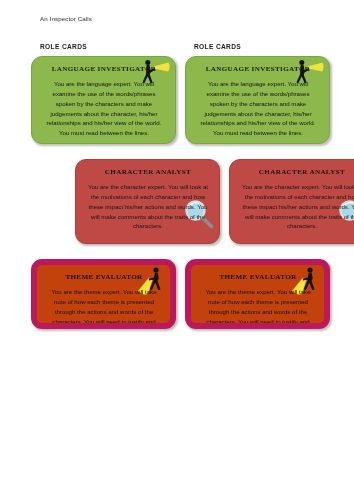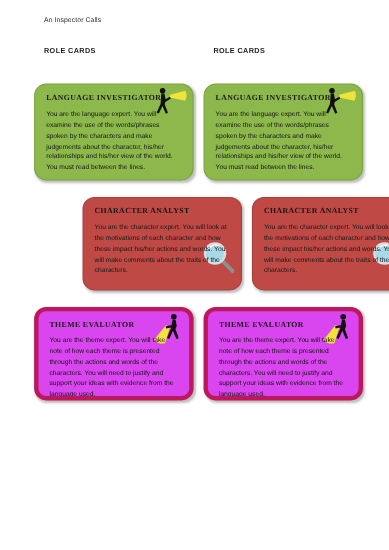--- a/index.html
+++ b/index.html
@@ -40,22 +40,23 @@
     color: #1d1d1d;
     letter-spacing: 0.35px;
     white-space: nowrap;
   }
   .role-cards-left  { left: 40px; }
   .role-cards-right { left: 194px; }
 
   
   .column {
     position: absolute;
-    top: 76px;
+    top: 56px;
     width: 145px;
+    text-align: center;
   }
   .column.left  { left: 31px; }
   .column.right { left: 185px; }
 
   .card {
     position: relative;
     box-sizing: border-box;
     width: 145px;
     border-radius: 11px;
     padding: 8px 9px 9px 9px;
@@ -68,23 +69,23 @@
     border: 1px solid #7aa63d;
     height: 88px;
   }
   .card.red {
     background: #bf4a45;
     border: 1px solid #ab3f3a;
     height: 85px;
     margin-left: 44px;
   }
   .card.teal {
-    background: #d946ef;
-    border: 4px solid #be185d;
-    height: 85px;
+    background: #c2410c;
+    border: 6px solid #be185d;
+    height: 70px;
   }
 
   .card-title {
     font-family: "Liberation Serif", serif;
     font-size: 7.1px;
     font-weight: bold;
     font-variant: small-caps;
     letter-spacing: 0.35px;
     color: #1a1a1a;
     margin: 0 0 6px 1px;

